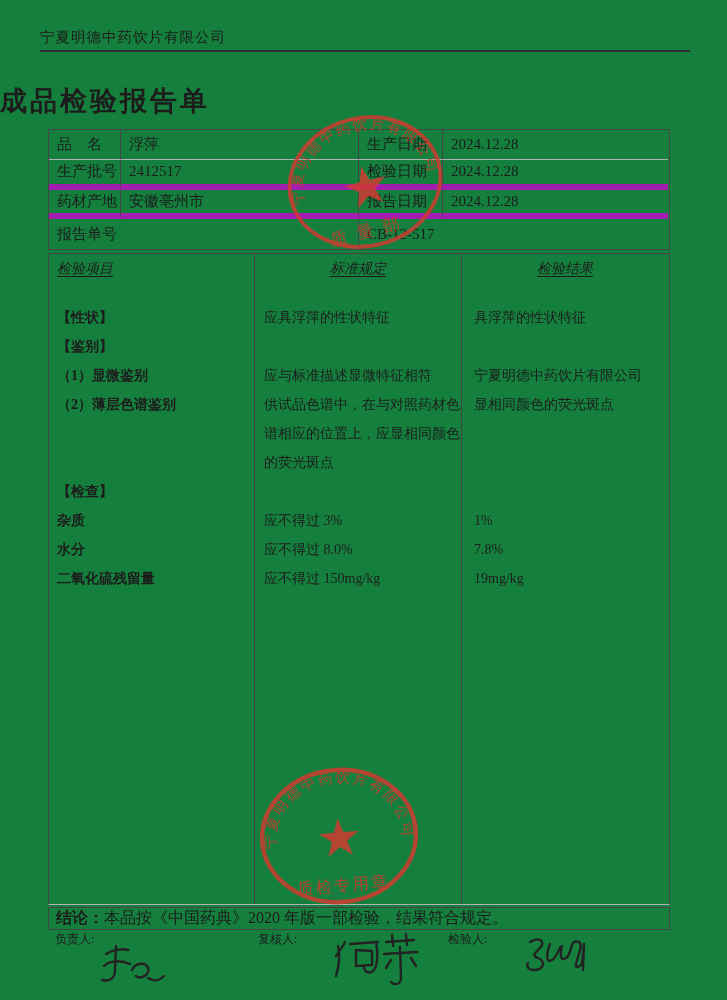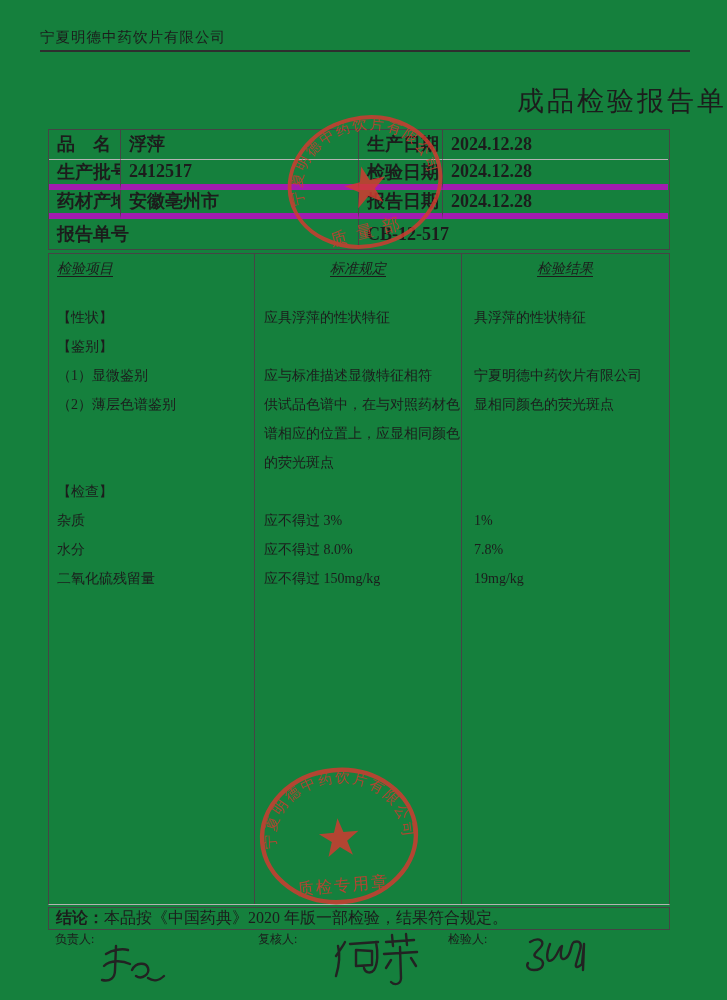--- a/index.html
+++ b/index.html
@@ -2,45 +2,45 @@
 <html><head>
 <meta charset="utf-8">
 <style>
   html,body{margin:0;padding:0;background:#fff;}
   .page{position:relative;width:727px;height:1000px;background:#15803d;overflow:hidden;
         font-family:"Liberation Serif","DejaVu Serif",serif;color:#1c1c1c;}
   
   .hdr-company{position:absolute;left:40px;top:28px;font-size:14.5px;letter-spacing:1px;}
   .hdr-code{position:absolute;right:37px;top:29px;font-size:13.5px;}
   .hdr-rule{position:absolute;left:40px;right:37px;top:50px;height:2px;background:#2e2e2e;}
-  .title{position:absolute;left:0;right:0;top:83px;margin:0;text-align:right;
-         font-size:27px;font-weight:400;letter-spacing:3px;}
+  .title{position:absolute;left:0;right:0;top:83px;margin:0;text-align:left;
+         font-size:27px;font-weight:700;letter-spacing:3px;}
   
   .info-table{position:absolute;left:48px;top:129px;width:622px;height:121px;box-sizing:border-box;
               border:1.5px solid #454545;display:grid;
               grid-template-columns:72px 238px 84px 225px;grid-template-rows:repeat(4,1fr);}
-  .ic{display:flex;align-items:center;padding-left:8px;font-size:18px;white-space:nowrap;overflow:hidden;font-weight:bold;}
+  .ic{display:flex;align-items:center;padding-left:8px;font-size:15px;white-space:nowrap;overflow:hidden;}
   .b-r{border-right:1px solid #454545;}
   .b-b{border-bottom:6px solid #a21caf;}
   .b-b-lt{border-bottom:1px solid #b3b3b3;}
   .span12{grid-column:1/3;}
   .span34{grid-column:3/5;text-align:center;}
   
   .result-table{position:absolute;left:48px;top:253px;width:622px;height:652px;box-sizing:border-box;
                 border:1.5px solid #454545;border-bottom-color:#b3b3b3;display:grid;
                 grid-template-columns:206px 207px 206px;}
   .rt-col{height:100%;}
   .c-r{border-right:1px solid #454545;}
   .rt-head{margin-top:6px;font-size:14px;text-decoration:underline;text-underline-offset:3px;width:max-content;font-style:italic;}
   .rt-head.left{margin-left:8px;}
   .rt-head.center{margin-left:auto;margin-right:auto;}
   .rt-lines{position:absolute;left:0;top:49px;width:619px;}
   .rt-line{display:grid;grid-template-columns:206px 207px 206px;height:29px;align-items:center;}
   .rt-line span{font-size:14px;white-space:nowrap;overflow:hidden;display:block;}
-  .rt-line .c1{padding-left:8px;}
+  .rt-line .c1{padding-left:8px;font-weight:bold;}
   .rt-line .c2{padding-left:9px;}
   .rt-line .c3{padding-left:12px;}
   
   .conclusion{position:absolute;left:48px;top:907px;width:622px;height:23px;box-sizing:border-box;
               border:1.5px solid #454545;display:flex;align-items:center;padding-left:7px;
               font-size:16px;white-space:nowrap;}
   .conclusion .lbl-b{font-weight:700;}
   
   .sig-label{position:absolute;font-size:12px;}
   .sig-svg{position:absolute;}

